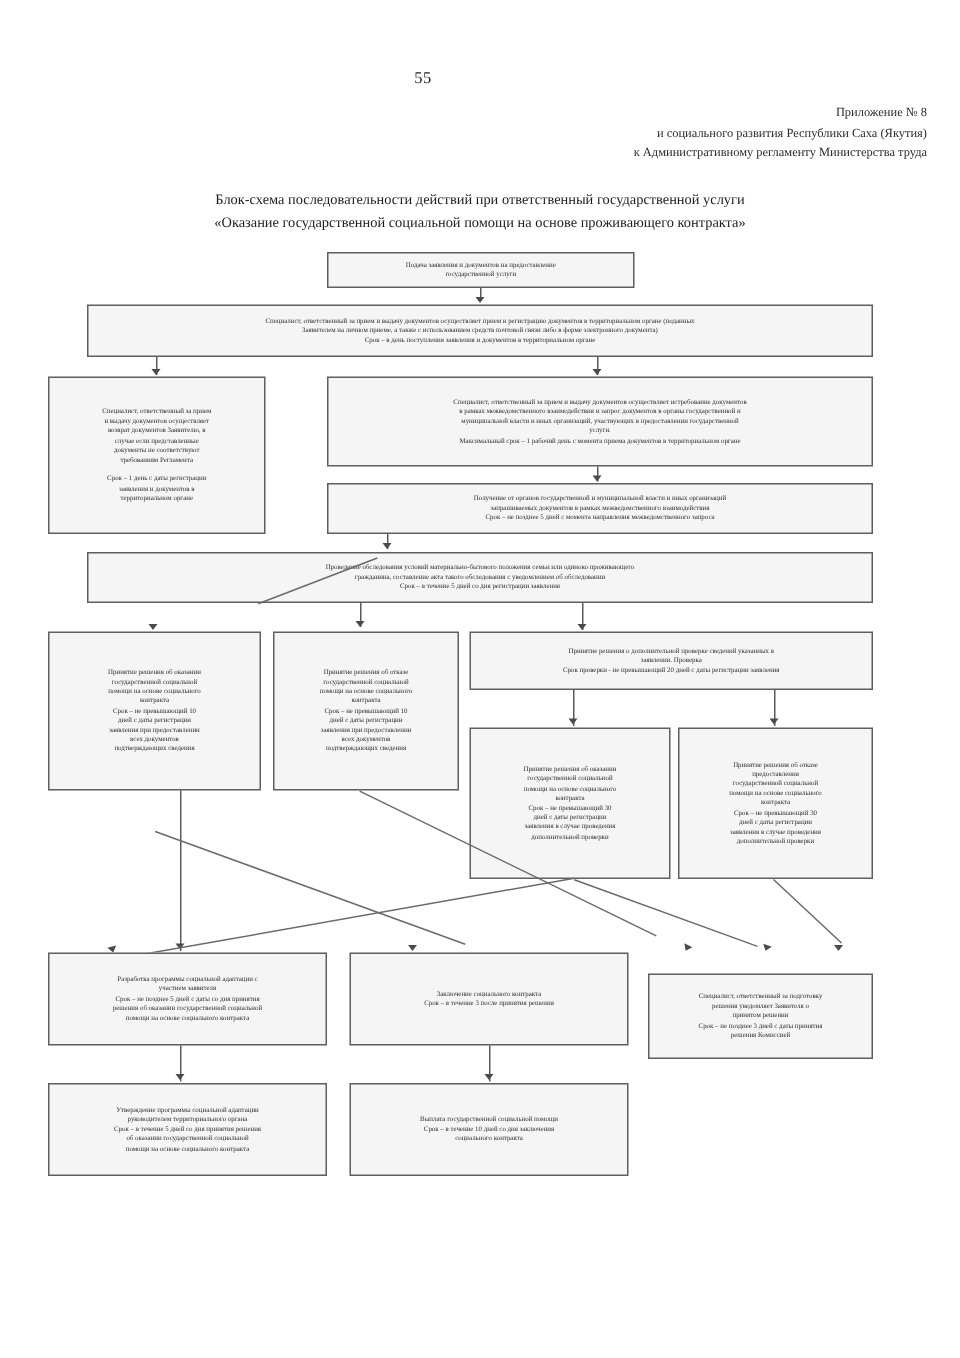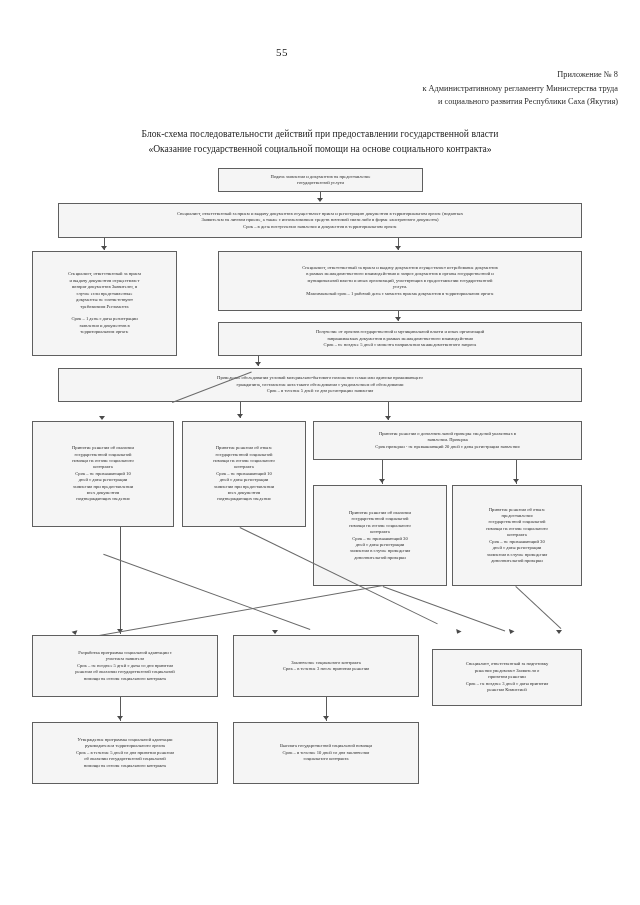--- a/index.html
+++ b/index.html
@@ -100,27 +100,27 @@
 </style>
 </head>
 <body>
 
 <div id="page">
 
   <div class="page-number">55</div>
 
   <div class="appendix">
     <div>Приложение № 8</div>
+    <div>и социального развития Республики Саха (Якутия)</div>
     <div>к Административному регламенту Министерства труда</div>
-    <div>и социального развития Республики Саха (Якутия)</div>
   </div>
 
   <div class="doc-title">
-    <div>Блок-схема последовательности действий при предоставлении государственной власти</div>
-    <div>«Оказание государственной социальной помощи на основе социального контракта»</div>
+    <div>Блок-схема последовательности действий при ответственный государственной услуги</div>
+    <div>«Оказание государственной социальной помощи на основе проживающего контракта»</div>
   </div>
 
   <div class="box" style="left:218px; top:168px; width:205px; height:24px;">
     <span class="txt t5">Подача заявления и документов на предоставление
 государственной услуги</span>
   </div>
   <div class="vline" style="left:320px; top:192px; height:8px;"></div>
   <div class="arrow" style="left:317px; top:198px;"></div>
 
   <div class="box" style="left:58px; top:203px; width:524px; height:35px;">

